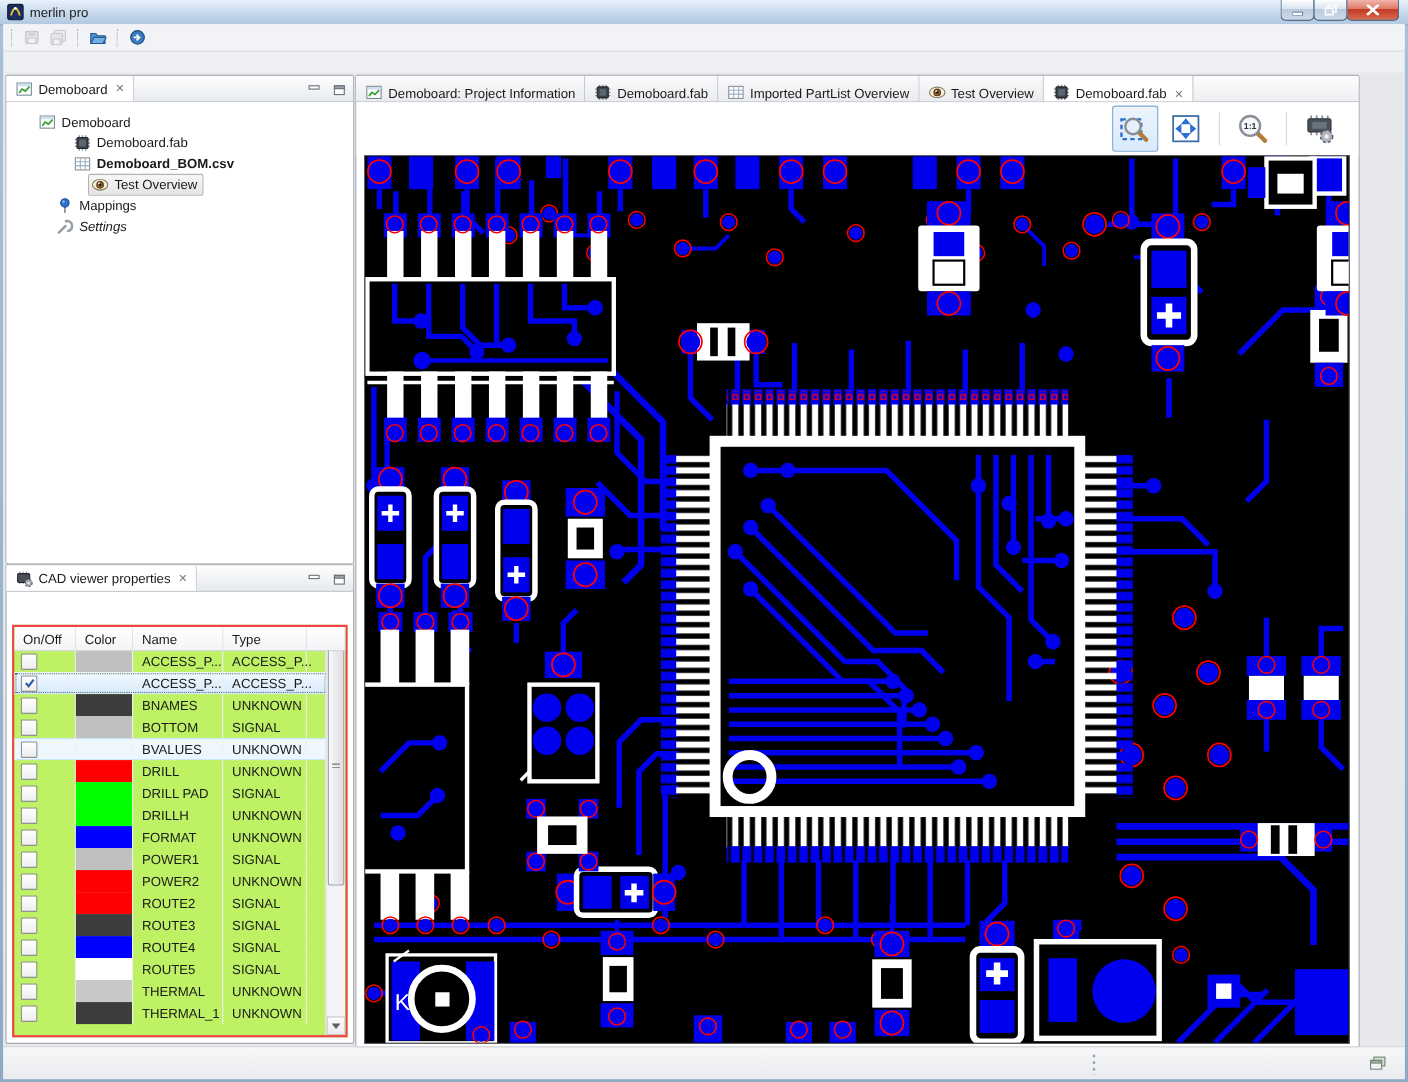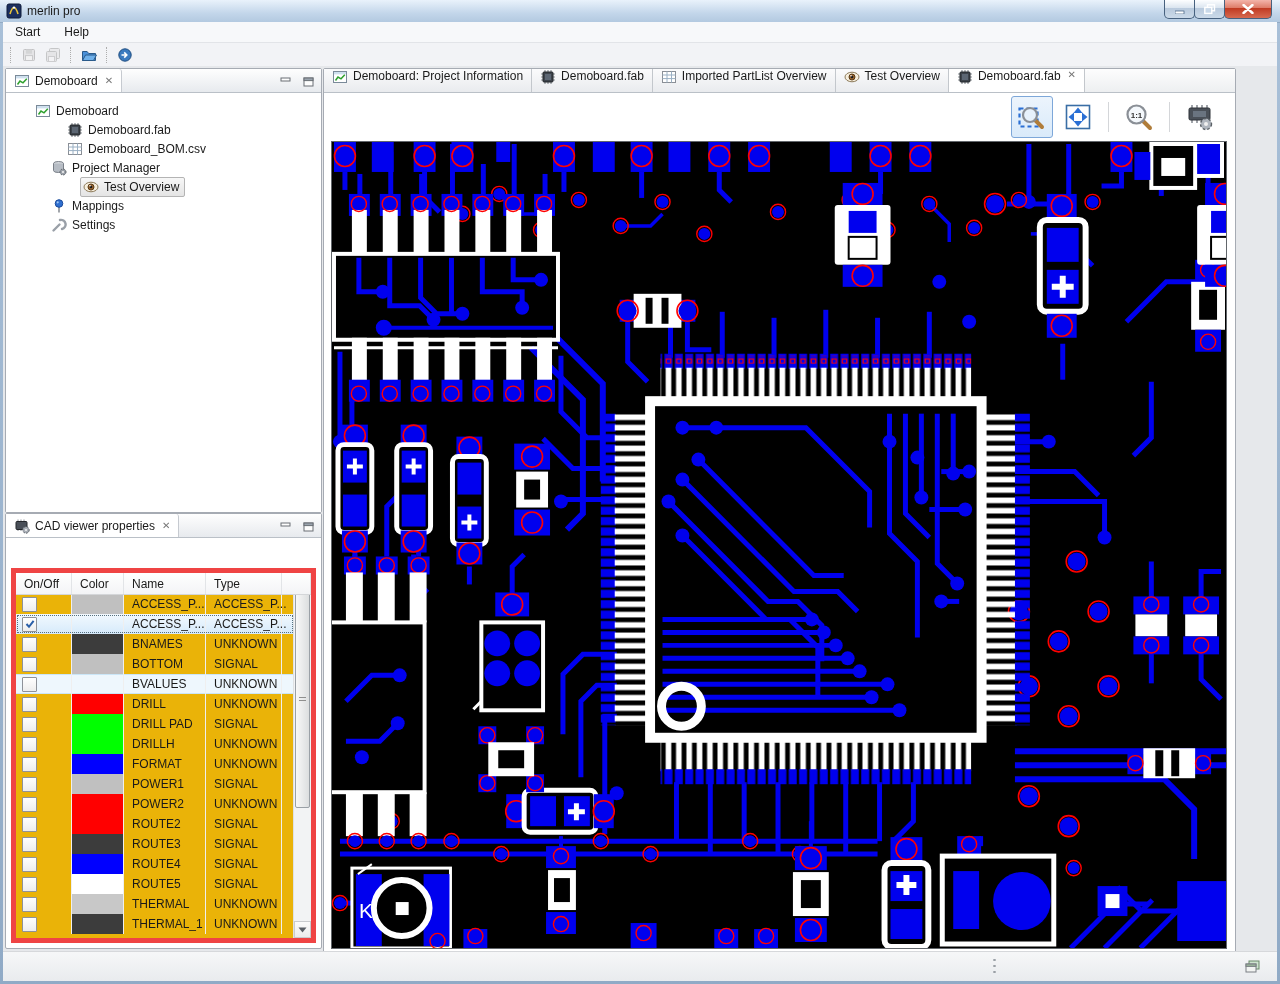--- a/index.html
+++ b/index.html
@@ -44,42 +44,42 @@
   .icn svg{display:block}
   
   .tree{position:absolute;top:24px;left:0;right:0;bottom:0;overflow:hidden;padding-top:8px;background:#fff}
   .trow{height:19px;display:flex;align-items:center}
   .tbox{display:flex;align-items:center;gap:5px;padding:1px 5px 1px 2px;border:1px solid transparent;border-radius:2px}
   .trow.tsel .tbox{background:linear-gradient(#f7f7f7,#e4e4e4);border-color:#b4b4b4}
   
   .selrow{height:24px;display:flex;align-items:center;gap:6px;padding-left:8px;margin-top:5px;background:#fff}
   .cb{width:13px;height:13px;border:1px solid #8e9299;border-radius:1px;
     background:linear-gradient(#fff,#ededed);display:inline-flex;align-items:center;justify-content:center;flex:0 0 auto}
-  .tablebox{position:absolute;top:54px;left:5px;right:5px;bottom:5px;border:5px solid #ef4444;
-    overflow:hidden;background:#eab308}
+  .tablebox{position:absolute;top:54px;left:5px;right:5px;bottom:5px;border:2px solid #ef4444;
+    overflow:hidden;background:#bef264}
   .thead{display:flex;height:21px;background:linear-gradient(#ffffff,#f3f4f6);
     border-bottom:1px solid #d4d6d9;position:relative;z-index:2}
   .th{display:flex;align-items:center;padding-left:8px;border-right:1px solid #e2e4e7;box-sizing:border-box}
   .tbody{position:absolute;top:21px;left:0;right:17px;bottom:0;overflow:hidden}
   .lrow{display:flex;height:20px;align-items:stretch;position:relative}
   .lc{display:flex;align-items:center;border-right:1px solid #efefef;box-sizing:border-box}
   .lrow.sel{background:linear-gradient(#f2f9fe,#d6eafb);outline:1px dotted #56707e;outline-offset:-2px}
   .lrow.hl{background:#eef7fd;box-shadow:inset 0 1px 0 #cbe6f7,inset 0 -1px 0 #cbe6f7}
   .swatch{width:100%;height:100%}
   .c-on{width:56px}.c-color{width:52px}.c-name{width:82px;padding-left:8px}.c-type{width:76px;padding-left:8px}
   .vscroll{position:absolute;top:0;right:0;bottom:0;width:17px;background:#f2f3f4;border-left:1px solid #dfe1e3}
   .sarr{position:absolute;left:0;right:0;height:17px;display:flex;align-items:center;justify-content:center;
     background:linear-gradient(#fbfbfb,#ececec);border:1px solid #c9cbce;box-sizing:border-box}
   .thumb{position:absolute;left:1px;right:1px;top:18px;height:215px;border:1px solid #9aa0a6;border-radius:2px;
     background:linear-gradient(90deg,#f8f8f8,#dcdedf)}
   .thumb .grip{position:absolute;left:3px;right:3px;top:50%;height:6px;margin-top:-3px;
     background:repeating-linear-gradient(#8f8f8f 0 1px,transparent 1px 3px)}
   
   .etabbar{height:23px;display:flex;background:linear-gradient(#fdfdfd,#edeff1);border-bottom:1px solid #bac0c7}
-  .etab{display:flex;align-items:flex-start;gap:5px;padding:0 8px;background:linear-gradient(#fbfbfc,#e9ebee);
+  .etab{display:flex;align-items:flex-end;gap:5px;padding:0 8px;background:linear-gradient(#fbfbfc,#e9ebee);
     border-right:1px solid #c3c7cc;white-space:nowrap}
   .etab.active{background:#fff}
   .etoolbar{position:absolute;top:24px;left:0;right:0;height:48px;background:#fff;
     display:flex;justify-content:flex-end;align-items:center;gap:4px;padding-right:14px;box-sizing:border-box}
   .ebtn{width:40px;height:40px;display:flex;align-items:center;justify-content:center;border-radius:3px;border:1px solid transparent}
   .ebtn.pressed{border-color:#7da7d9;background:linear-gradient(#ecf4fc,#d9eafa)}
   .esep{width:1px;height:30px;background:#d4d6d9;margin:0 5px}
   .pcb-wrap{position:absolute;left:7px;top:72px;width:894px;height:806px;background:#000;border:1px solid #62666b}
   .pcb-wrap svg{display:block;width:100%;height:100%}
 </style>
@@ -116,24 +116,20 @@
       <span class="icn">
         <svg width="12" height="10" viewBox="0 0 12 10">
           <path d="M1.5,1 L10.5,9 M10.5,1 L1.5,9" stroke="#fff" stroke-width="2.4" stroke-linecap="round"></path>
         </svg>
       </span>
     </div>
 </div>
 
 <div class="client">
 
-  <div class="menubar">
-    <span class="menu-item">Start</span>
-    <span class="menu-item">Help</span>
-  </div>
 
   <div class="toolbar">
     <span class="tsep"></span>
     <span class="tbtn disabled">
         <span class="icn">
           <svg width="16" height="16" viewBox="0 0 16 16">
             <rect x="2.5" y="2.5" width="11" height="11" rx="1" fill="#d9d9d9" stroke="#9a9a9a"></rect>
             <rect x="5" y="2.5" width="6" height="4.2" fill="#bdbdbd"></rect>
             <rect x="4.5" y="8.6" width="7" height="4.9" fill="#f2f2f2" stroke="#a8a8a8"></rect>
           </svg>
@@ -220,42 +216,29 @@
                   <g stroke="#8a8f96" stroke-width="1.2">
                     <path d="M1,5 h2 M1,8 h2 M1,11 h2 M13,5 h2 M13,8 h2 M13,11 h2 M5,1 v2 M8,1 v2 M11,1 v2 M5,13 v2 M8,13 v2 M11,13 v2"></path>
                   </g>
                   <rect x="3" y="3" width="10" height="10" rx="1" fill="#3d434b" stroke="#22262b"></rect>
                   <rect x="5" y="5" width="6" height="6" fill="#5c6673"></rect>
                 </svg>
               </span>
               <span>Demoboard.fab</span>
             </span>
           </div>
-          <div class="trow" style="padding-left: 58px;">
+          <div class="trow" style="padding-left: 58px; font-weight: bold;">
             <span class="tbox">
               <span class="icn">
                 <svg width="16" height="16" viewBox="0 0 16 16">
                   <rect x="1.5" y="2.5" width="13" height="11" fill="#fff" stroke="#8a8f96"></rect>
                   <path d="M1.5,6 h13 M1.5,9.6 h13 M6,2.5 v11 M10.5,2.5 v11" stroke="#9ab0c4" stroke-width="1"></path>
                 </svg>
               </span>
               <span>Demoboard_BOM.csv</span>
-            </span>
-          </div>
-          <div class="trow" style="padding-left: 42px;">
-            <span class="tbox">
-              <span class="icn">
-                <svg width="16" height="16" viewBox="0 0 16 16">
-                  <ellipse cx="7.5" cy="3.5" rx="5" ry="2" fill="#d4d8dd" stroke="#7a8089"></ellipse>
-                  <path d="M2.5,3.5 v7 a5,2 0 0 0 10,0 v-7" fill="#b6bcc4" stroke="#7a8089"></path>
-                  <circle cx="12" cy="12" r="3" fill="#9aa0a8" stroke="#5a6066" stroke-dasharray="1.6 1.2"></circle>
-                  <circle cx="12" cy="12" r="1.1" fill="#f0f0f0"></circle>
-                </svg>
-              </span>
-              <span>Project Manager</span>
             </span>
           </div>
           <div class="trow tsel" style="padding-left: 74px;">
             <span class="tbox">
               <span class="icn">
                 <svg width="16" height="16" viewBox="0 0 16 16">
                   <ellipse cx="8" cy="8" rx="7" ry="4.8" fill="#f6eedd" stroke="#8c7a5a"></ellipse>
                   <circle cx="8" cy="8" r="3" fill="#9a6430" stroke="#5a3a14"></circle>
                   <circle cx="8" cy="8" r="1.3" fill="#1a1a1a"></circle>
                   <circle cx="7" cy="6.8" r="0.8" fill="#fff"></circle>
@@ -269,21 +252,21 @@
               <span class="icn">
                 <svg width="16" height="16" viewBox="0 0 16 16">
                   <rect x="7.2" y="8" width="1.6" height="6.5" fill="#8a8f96"></rect>
                   <circle cx="8" cy="5.5" r="3.8" fill="#2f6fd0" stroke="#1a4a9a"></circle>
                   <circle cx="6.7" cy="4.3" r="1.1" fill="#9ec4f2"></circle>
                 </svg>
               </span>
               <span>Mappings</span>
             </span>
           </div>
-          <div class="trow" style="padding-left: 42px;">
+          <div class="trow" style="padding-left: 42px; font-style: italic;">
             <span class="tbox">
               <span class="icn">
                 <svg width="16" height="16" viewBox="0 0 16 16">
                   <path d="M2.5,13.5 L8.5,7.5" stroke="#9aa0a8" stroke-width="2.4" stroke-linecap="round"></path>
                   <path d="M9,3 a4,4 0 1 1 2,9" fill="none" stroke="#9aa0a8" stroke-width="2.4" stroke-linecap="round"></path>
                 </svg>
               </span>
               <span>Settings</span>
             </span>
           </div>

